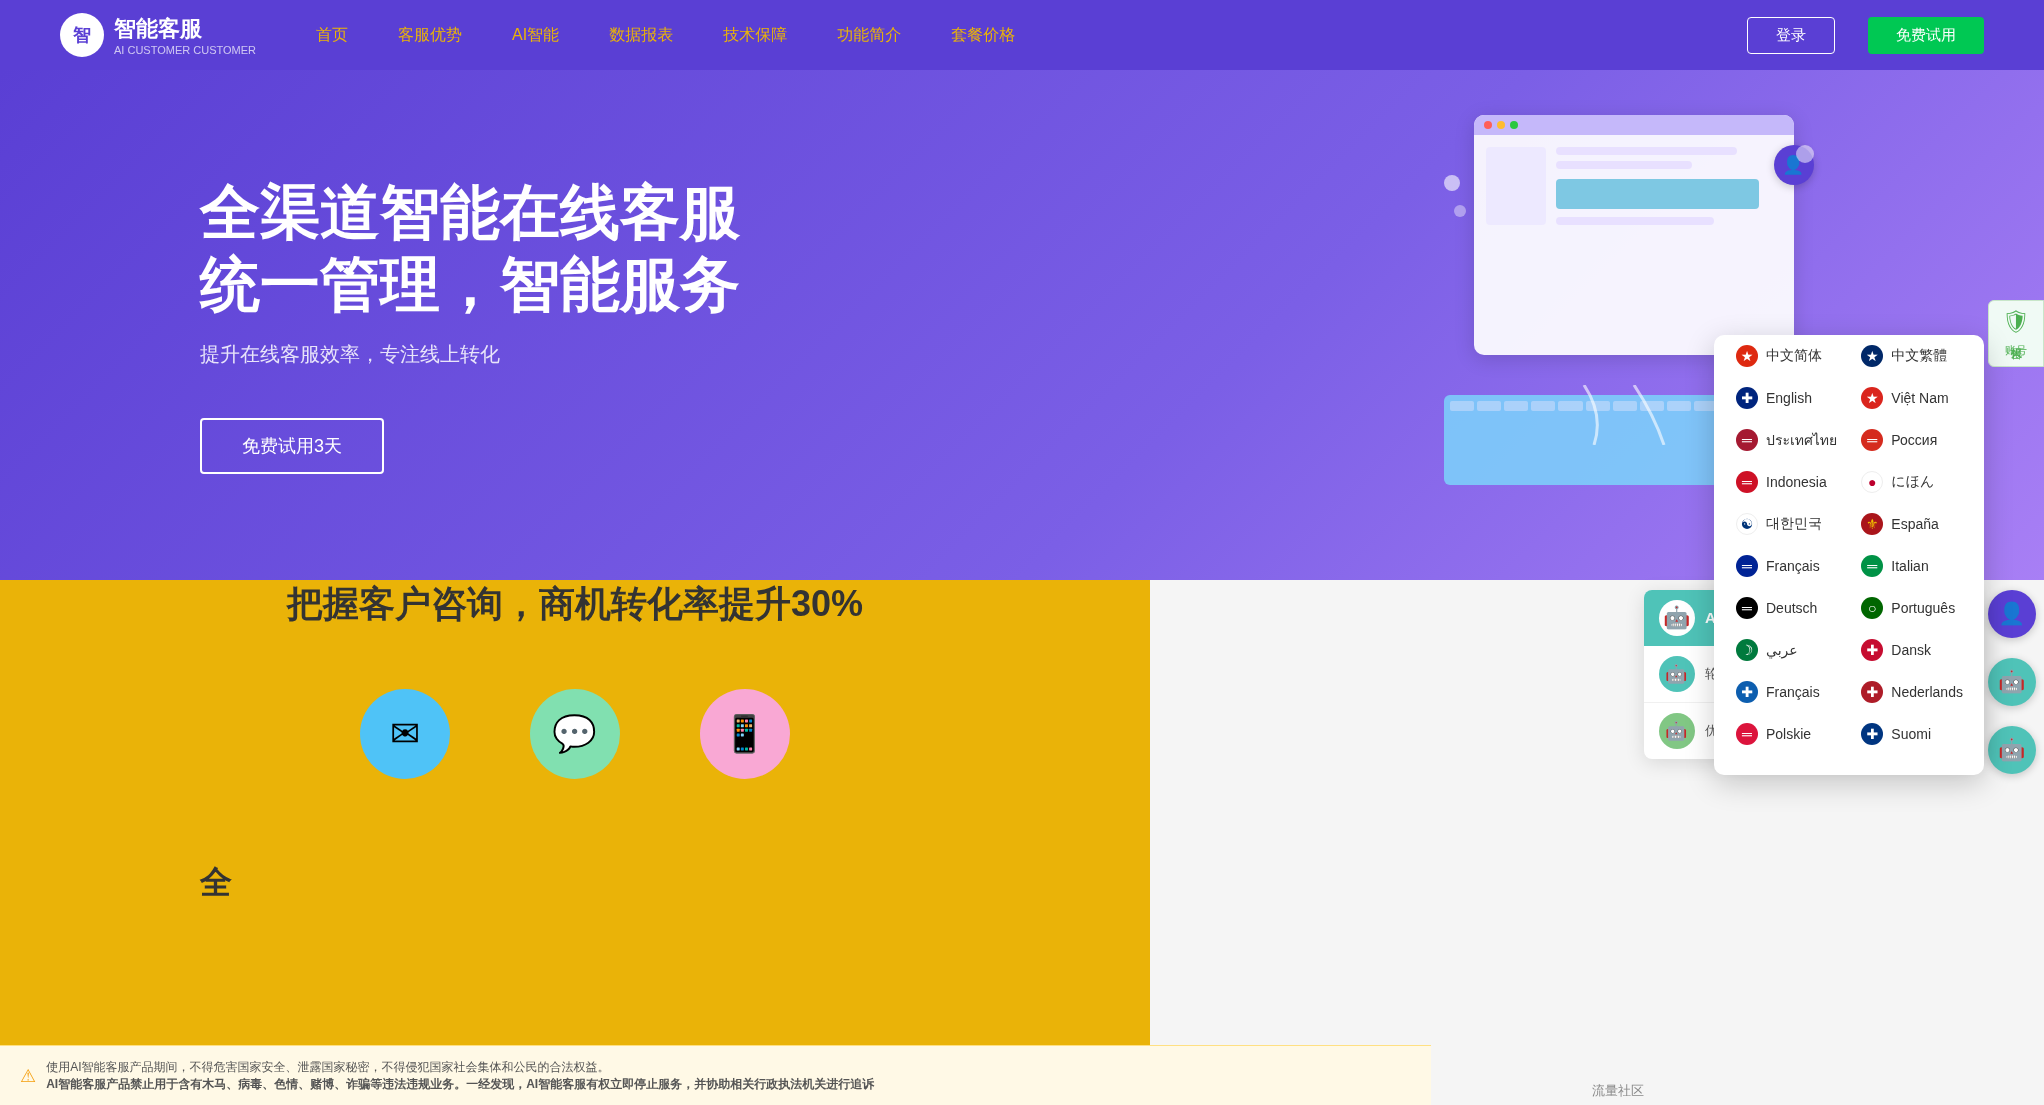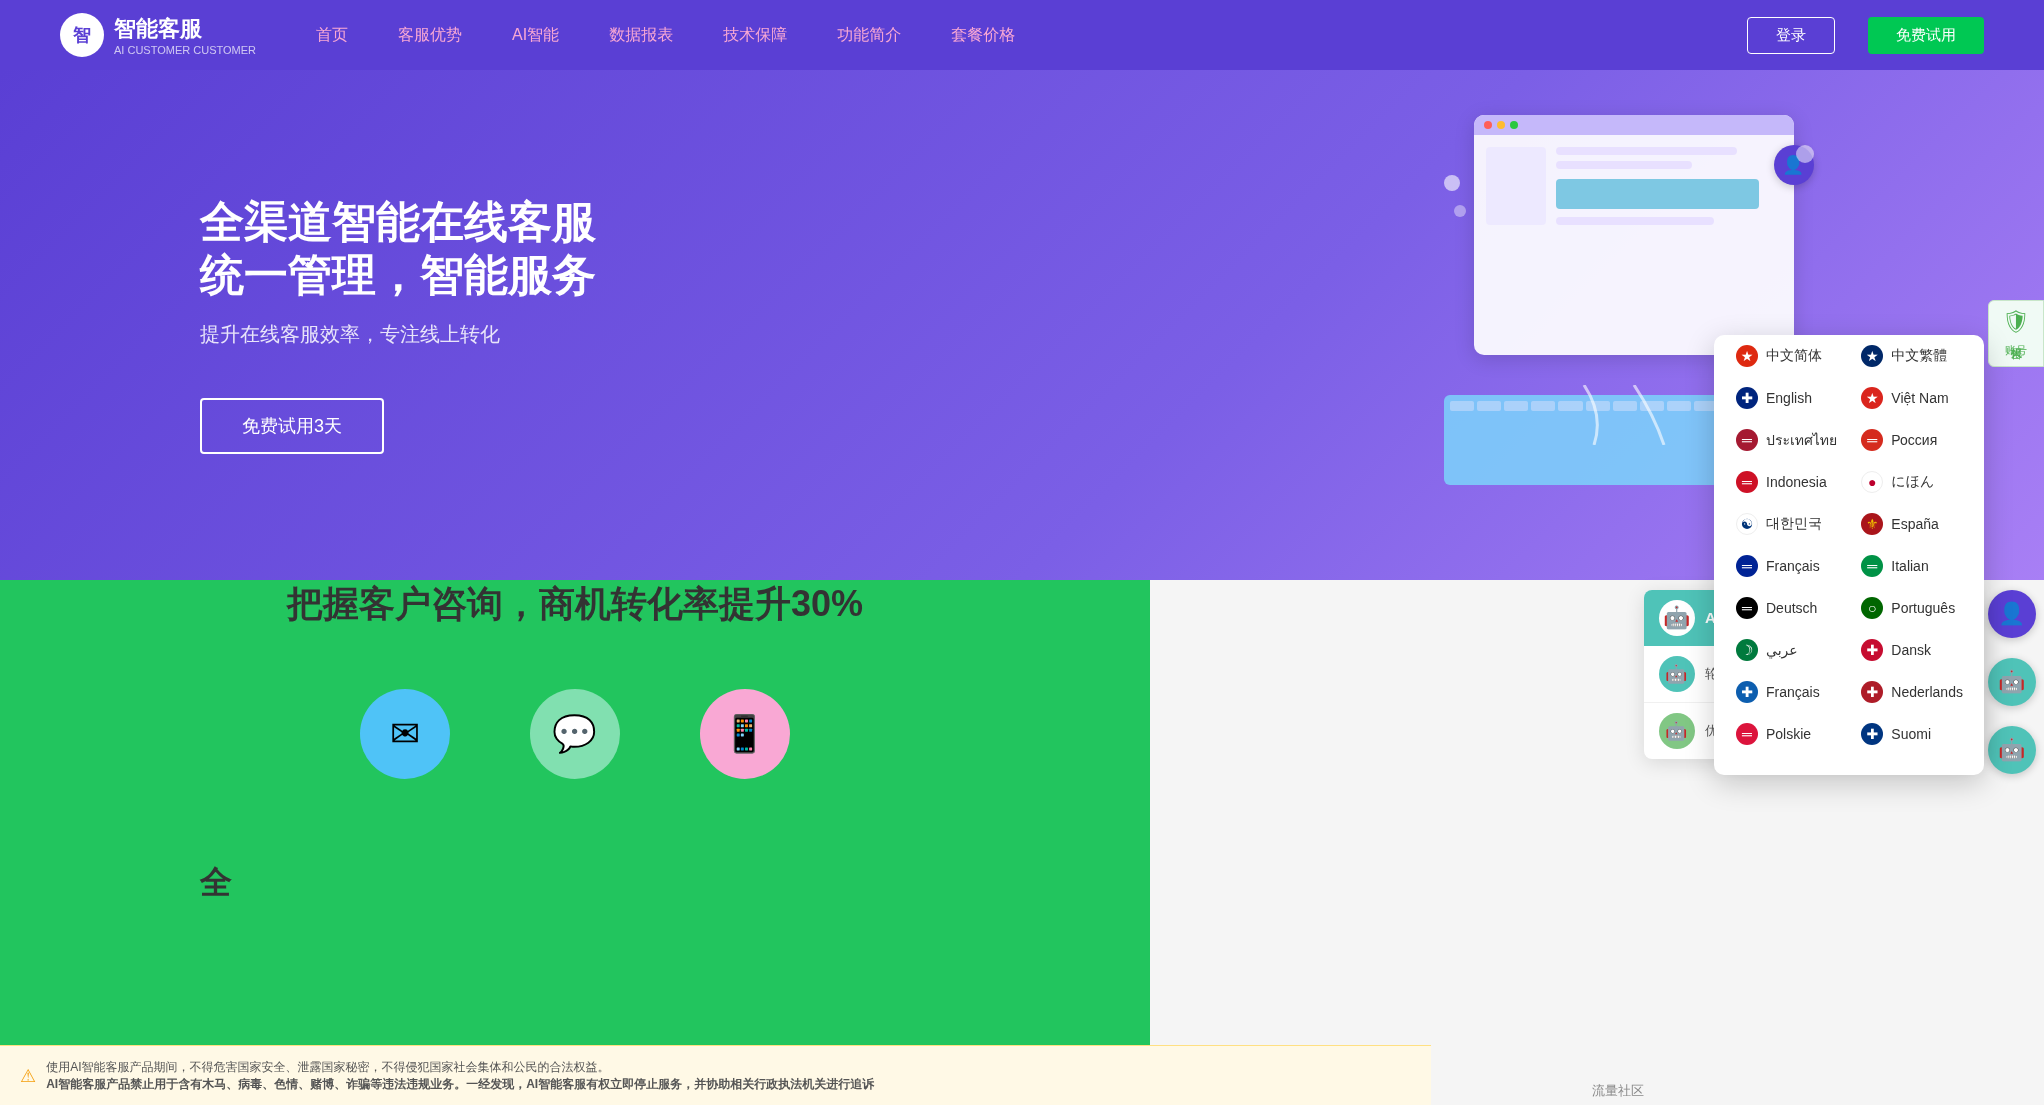--- a/index.html
+++ b/index.html
@@ -15,39 +15,39 @@
       display: flex; align-items: center; gap: 10px; margin-right: 60px;
     }
     .logo-icon {
       width: 44px; height: 44px; background: white; border-radius: 50%;
       display: flex; align-items: center; justify-content: center;
       font-size: 18px; color: #5a3fd4; font-weight: bold;
     }
     .logo-text { color: white; font-size: 22px; font-weight: bold; }
     .logo-subtext { color: rgba(255,255,255,0.7); font-size: 11px; }
     .nav-links { display: flex; gap: 50px; flex: 1; }
-    .nav-link { color: #f9a8d4; font-size: 16px; cursor: pointer; text-decoration: none; }
+    .nav-link { color: #eab308; font-size: 16px; cursor: pointer; text-decoration: none; }
     .header-btns { display: flex; gap: 33px; }
     .btn-login {
       border: 1px solid white; color: white; background: transparent;
       padding: 8px 28px; border-radius: 4px; font-size: 15px; cursor: pointer;
     }
     .btn-free {
       background: #00c853; color: white; border: none;
       padding: 8px 28px; border-radius: 4px; font-size: 15px; cursor: pointer;
     }
 
     
     .hero {
       position: absolute; top: 70px; left: 0; width: 100%; height: 510px;
       background: linear-gradient(135deg, #5a3fd4 0%, #7b5fe6 60%, #a87ff5 100%);
       display: flex; align-items: center; padding: 0 200px;
     }
     .hero-content { flex: 1; }
-    .hero-title { color: white; font-size: 44px; font-weight: bold; line-height: 1.2; margin-bottom: 20px; }
+    .hero-title { color: white; font-size: 60px; font-weight: bold; line-height: 1.2; margin-bottom: 20px; }
     .hero-subtitle { color: rgba(255,255,255,0.85); font-size: 20px; margin-bottom: 50px; }
     .btn-trial {
       border: 2px solid white; color: white; background: transparent;
       padding: 14px 40px; border-radius: 4px; font-size: 18px; cursor: pointer;
     }
     .hero-image {
       width: 420px; height: 420px; position: relative; flex-shrink: 0;
     }
     .lower-title {
       text-align: center; font-size: 36px; color: #333; font-weight: bold; margin-bottom: 60px;
@@ -205,21 +205,21 @@
       <div style="position:absolute;bottom:20px;right:10px;width:45px;height:65px;background:#60a5fa;border-radius:25px 25px 18px 18px;opacity:0.85;"></div>
 
       <svg style="position:absolute;bottom:70px;left:130px;width:100px;height:60px;" viewBox="0 0 100 60">
         <path d="M10,0 Q30,30 20,60" stroke="rgba(255,255,255,0.6)" stroke-width="3" fill="none"></path>
         <path d="M60,0 Q80,30 90,60" stroke="rgba(255,255,255,0.6)" stroke-width="3" fill="none"></path>
       </svg>
     </div>
   </div>
 </section>
 
-<div style="position:absolute;top:580px;left:0;width:1150px;background:#22c55e;height:525px;">
+<div style="position:absolute;top:580px;left:0;width:1150px;background:#eab308;height:525px;">
   <div class="lower-title">把握客户咨询，商机转化率提升30%</div>
 
   <div class="channels">
     <div style="text-align:center;">
       <div style="width:90px;height:90px;border-radius:50%;background:#4fc3f7;display:flex;align-items:center;justify-content:center;font-size:36px;margin:0 auto;">✉</div>
     </div>
     <div style="text-align:center;">
       <div style="width:90px;height:90px;border-radius:50%;background:#81e0b0;display:flex;align-items:center;justify-content:center;font-size:36px;margin:0 auto;">💬</div>
     </div>
     <div style="text-align:center;">

